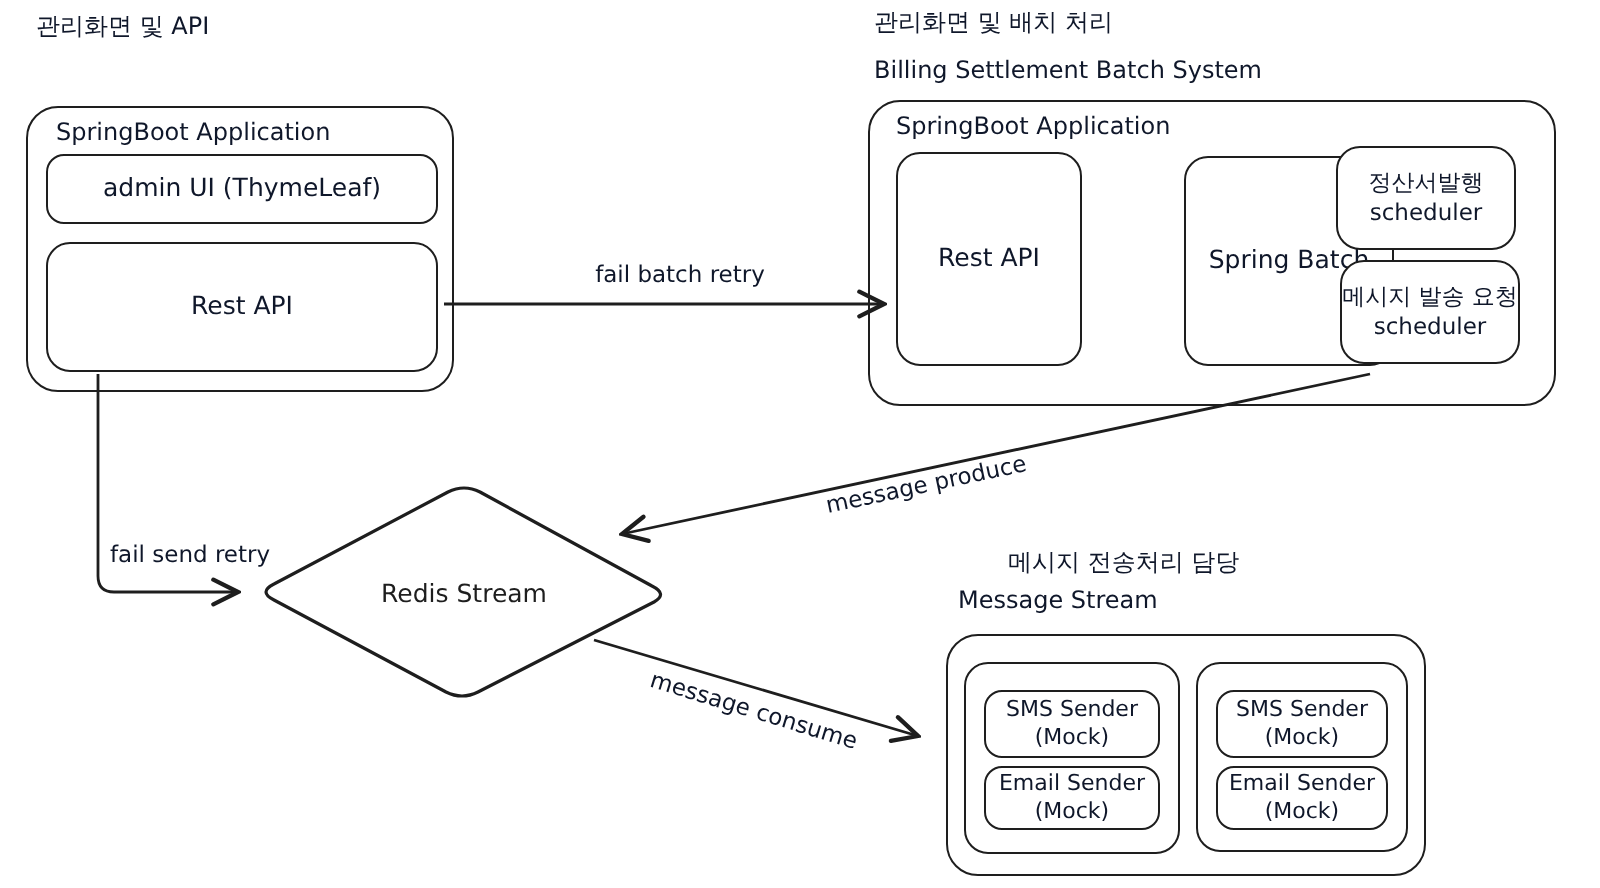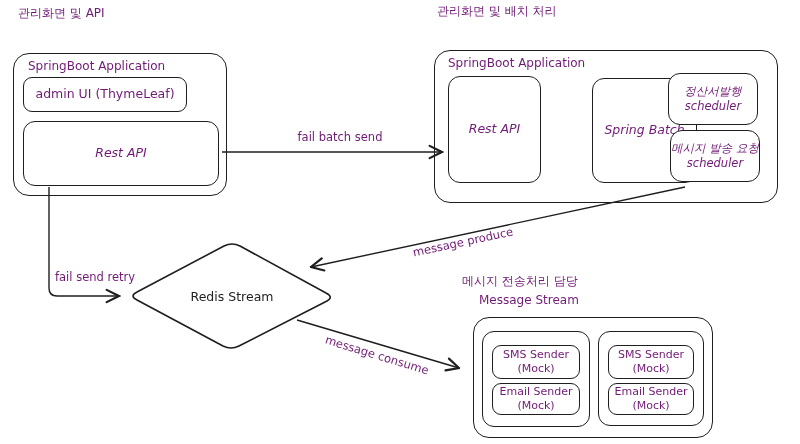--- a/index.html
+++ b/index.html
@@ -1,78 +1,79 @@
 <!DOCTYPE html>
 <html><head>
 <meta charset="utf-8">
 <style>
   html,body{margin:0;padding:0;background:#fff;}
   .canvas{
     position:relative;width:800px;height:444px;background:#ffffff;overflow:hidden;
-    font-family:"DejaVu Sans",sans-serif;color:#701a75;
+    font-family:"DejaVu Sans",sans-serif;color:#0f172a;
   }
   .lbl{position:absolute;white-space:pre;line-height:1.25;}
   .sec-kr{font-size:12px;}
   .sec-title{font-size:12px;}
   .sb-label{font-size:12px;}
   .box{position:absolute;border:1.6px solid #1e1e1e;background:#ffffff;box-sizing:border-box;}
   .cbox{display:flex;align-items:center;justify-content:center;text-align:center;
         white-space:pre-line;font-size:12.5px;line-height:1.3;}
   .r16{border-radius:16px;}
-  .r12{border-radius:12px;font-style:italic;}
+  .r12{border-radius:12px;}
   .r9{border-radius:9px;}
   .small{font-size:11.5px;}
   .tiny{font-size:11px;line-height:1.25;}
   .arrow-lbl{position:absolute;font-size:11.5px;text-align:center;white-space:pre;}
   .overlay{position:absolute;left:0;top:0;width:800px;height:444px;pointer-events:none;}
   .redis-text{font-size:12.5px;fill:#1e1e1e;font-family:"DejaVu Sans",sans-serif;}
 </style>
 </head>
 <body>
 
 <div class="canvas">
 
   <div class="lbl sec-kr" style="left:18px;top:6px;">관리화면 및 API</div>
 
   <div class="box r16" style="left:13px;top:53px;width:214px;height:143px;"></div>
   <div class="lbl sb-label" style="left:28px;top:59px;">SpringBoot Application</div>
 
-  <div class="box r9 cbox" style="left:23px;top:77px;width:164px;height:35px;">admin UI (ThymeLeaf)</div>
+  <div class="box r9 cbox" style="left:23px;top:77px;width:196px;height:35px;">admin UI (ThymeLeaf)</div>
   <div class="box r12 cbox" style="left:23px;top:121px;width:196px;height:65px;">Rest API</div>
 
   <div class="lbl sec-kr" style="left:437px;top:4px;">관리화면 및 배치 처리</div>
+  <div class="lbl sec-title" style="left:437px;top:28px;">Billing Settlement Batch System</div>
 
   <div class="box r16" style="left:434px;top:50px;width:344px;height:153px;"></div>
   <div class="lbl sb-label" style="left:448px;top:56px;">SpringBoot Application</div>
 
   <div class="box r12 cbox" style="left:448px;top:76px;width:93px;height:107px;">Rest API</div>
   <div class="box r12 cbox" style="left:552px;top:78px;width:105px;height:105px;margin-left:40px;">Spring Batch</div>
   <div class="box r12 cbox small" style="left:668px;top:73px;width:90px;height:52px;">정산서발행
 scheduler</div>
   <div class="box r12 cbox small" style="left:670px;top:130px;width:90px;height:52px;">메시지 발송 요청
 scheduler</div>
 
-  <div class="lbl sec-kr" style="left:462px;top:274px;">메시지 전송처리 담당</div>
+  <div class="lbl sec-kr" style="left:504px;top:274px;">메시지 전송처리 담당</div>
   <div class="lbl sec-title" style="left:479px;top:293px;">Message Stream</div>
 
   <div class="box r16" style="left:473px;top:317px;width:240px;height:121px;"></div>
 
   <div class="box r12" style="left:482px;top:331px;width:108px;height:96px;"></div>
   <div class="box r9 cbox tiny" style="left:492px;top:345px;width:88px;height:34px;">SMS Sender
 (Mock)</div>
   <div class="box r9 cbox tiny" style="left:492px;top:383px;width:88px;height:32px;">Email Sender
 (Mock)</div>
 
   <div class="box r12" style="left:598px;top:331px;width:106px;height:95px;"></div>
   <div class="box r9 cbox tiny" style="left:608px;top:345px;width:86px;height:34px;">SMS Sender
 (Mock)</div>
   <div class="box r9 cbox tiny" style="left:608px;top:383px;width:86px;height:32px;">Email Sender
 (Mock)</div>
 
-  <div class="arrow-lbl" style="left:280px;top:130px;width:120px;">fail batch send</div>
+  <div class="arrow-lbl" style="left:280px;top:130px;width:120px;">fail batch retry</div>
   <div class="arrow-lbl" style="left:55px;top:270px;width:72px;">fail send retry</div>
   <div class="arrow-lbl" style="left:403px;top:235px;width:120px;transform:rotate(-12deg);">message produce</div>
   <div class="arrow-lbl" style="left:317px;top:348px;width:120px;transform:rotate(17deg);">message consume</div>
 
   <svg class="overlay" viewBox="0 0 800 444">
     <defs>
       <marker id="arrowhead" viewBox="0 0 10 10" refX="9" refY="5" markerWidth="11" markerHeight="11" orient="auto">
         <path d="M1,1 L9,5 L1,9" fill="none" stroke="#1e1e1e" stroke-width="1.4" stroke-linecap="round"></path>
       </marker>
     </defs>

